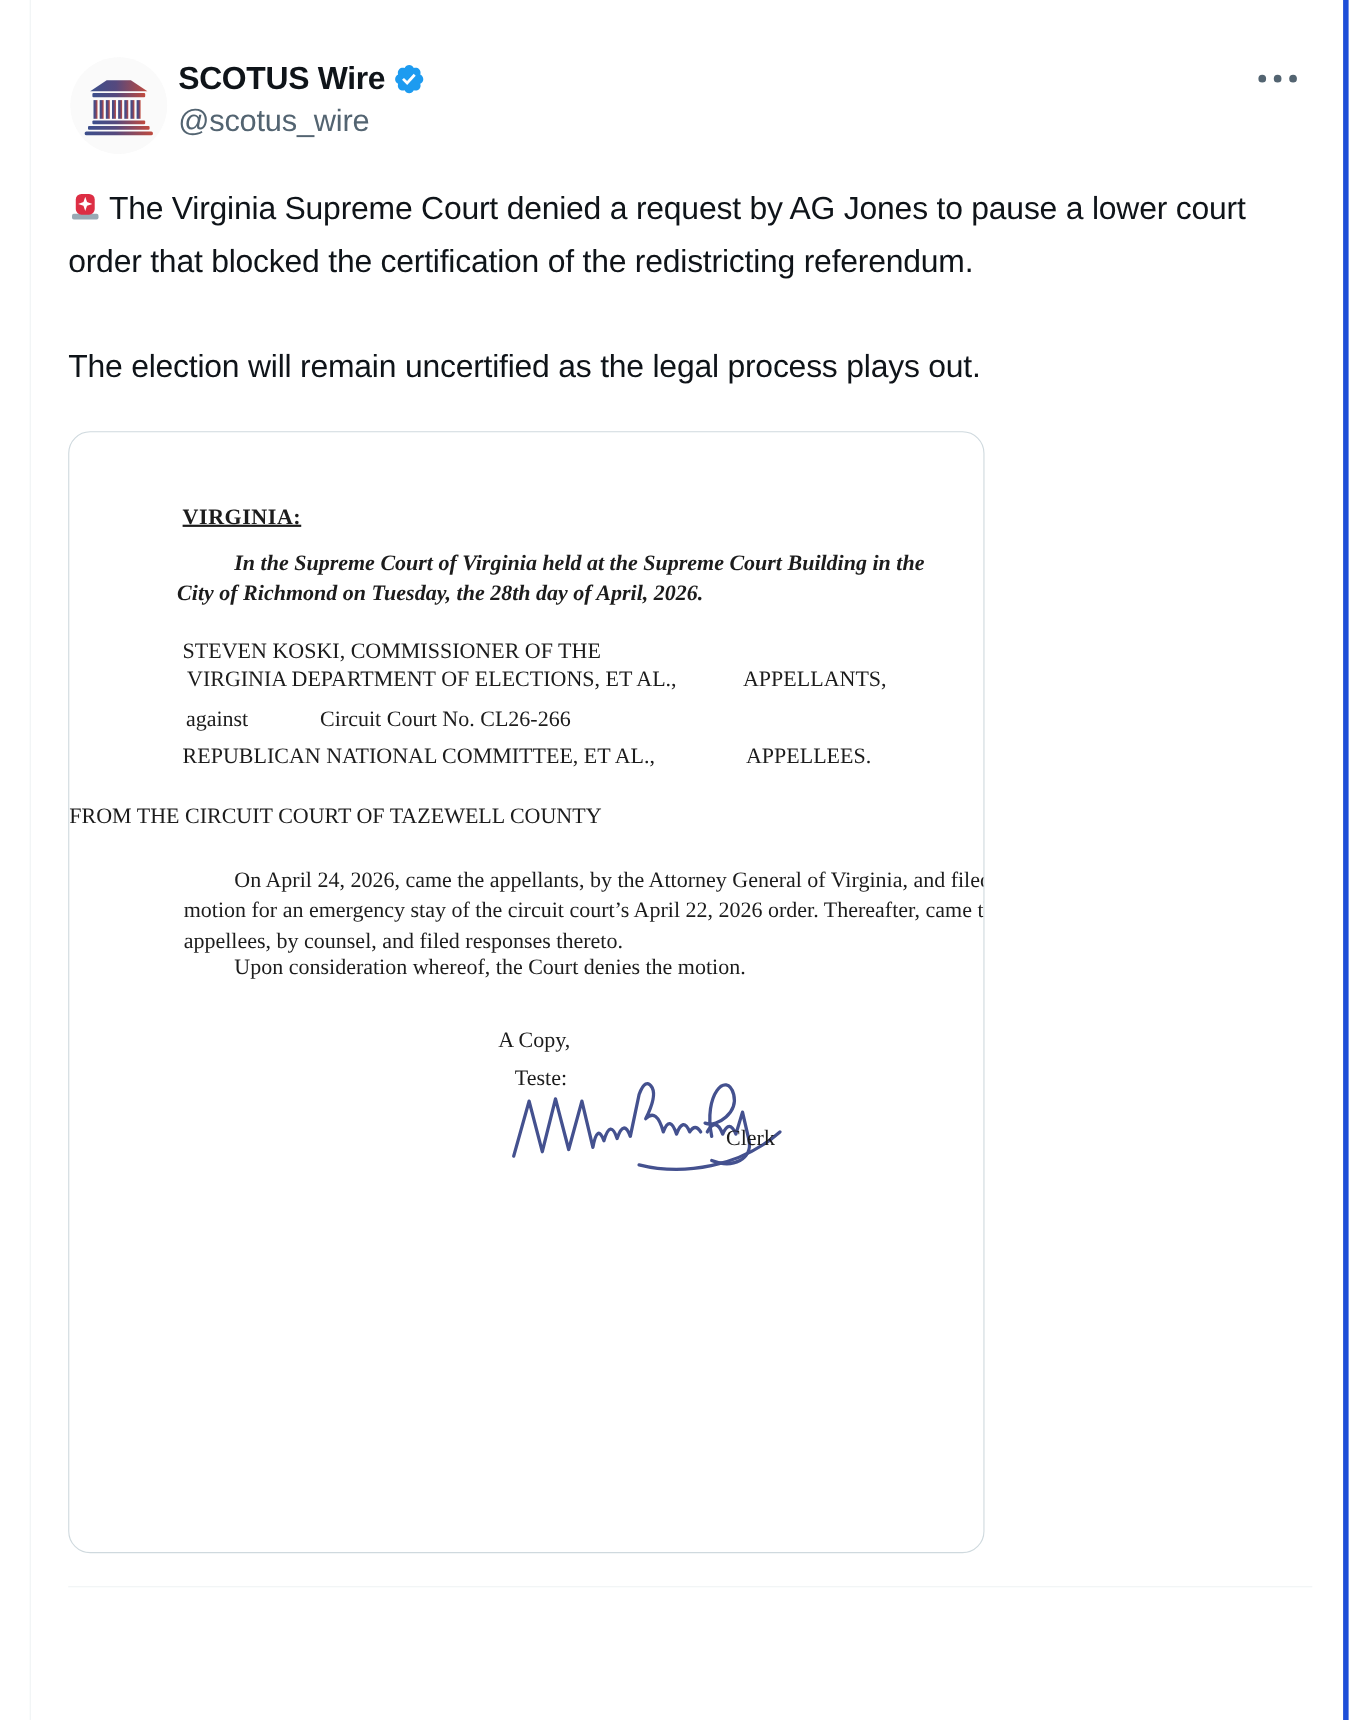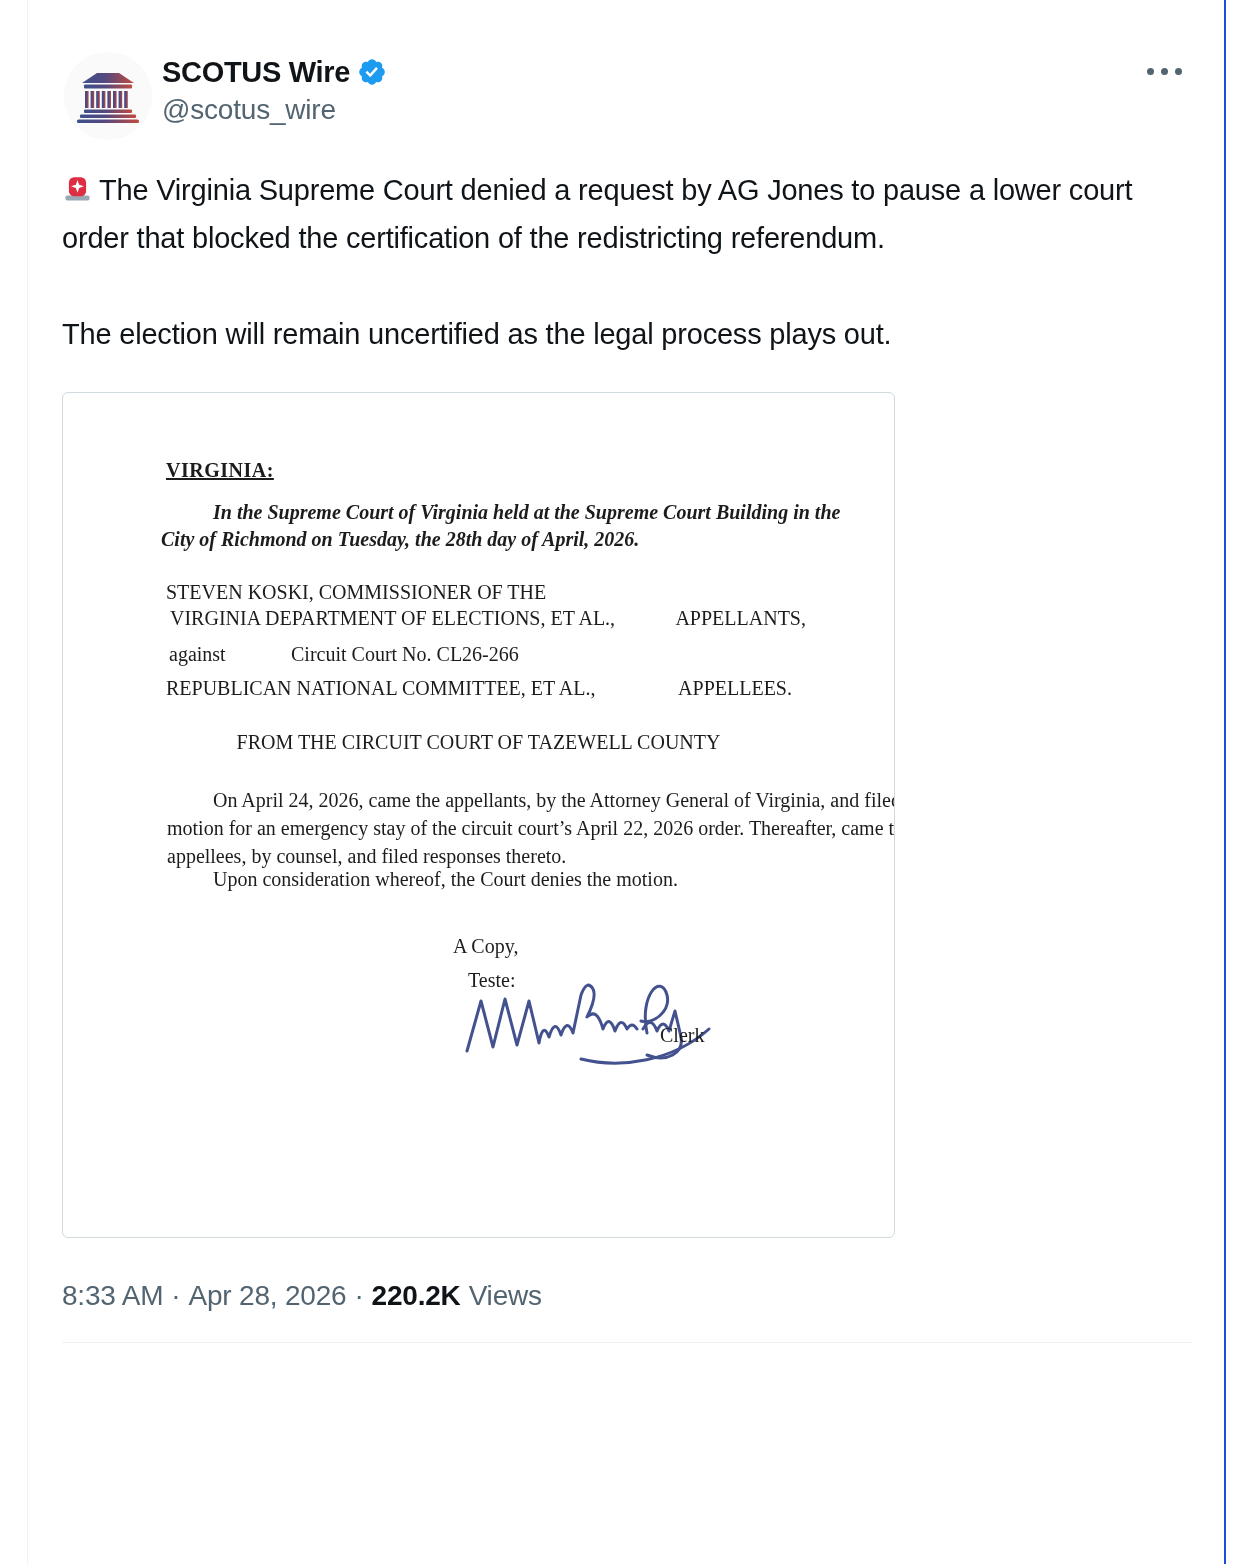--- a/index.html
+++ b/index.html
@@ -3,21 +3,21 @@
 <meta charset="utf-8">
 <style>
   * { box-sizing: border-box; }
   html,body { margin:0; padding:0; }
   body {
     width:1246px; height:1564px; background:#ffffff;
     font-family:"Liberation Sans", sans-serif; color:#0f1419; overflow:hidden;
   }
   .frame {
     margin-left:27px; width:1199px; height:1564px;
-    border-left:1px solid #eff3f4; border-right:2px solid #1d4ed8;
+    border-left:1px solid #eff3f4; border-right:5px solid #1d4ed8;
     padding:52px 32px 0 34px;
   }
   
   .tweet-header { display:flex; align-items:flex-start; }
   .avatar {
     width:88px; height:88px; border-radius:50%; background:#fafafa;
     flex:0 0 auto; margin-left:2px; overflow:hidden; cursor:pointer;
   }
   .author { margin-left:10px; padding-top:2px; }
   .name-row { display:flex; align-items:center; }
@@ -26,38 +26,38 @@
   .handle { font-size:28px; color:#536471; line-height:34px; margin-top:3px; letter-spacing:-0.2px; }
   .more { margin-left:auto; margin-top:10px; margin-right:4px; display:flex; gap:7px; cursor:pointer; padding:6px; }
   .more i { width:7px; height:7px; border-radius:50%; background:#536471; display:block; }
   
   .tweet-text { margin-top:26px; font-size:29px; line-height:48px; letter-spacing:-0.2px; max-width:1130px; }
   .tweet-text p { margin:0; }
   .tweet-text .p2 { margin-top:48px; }
   .siren { width:31px; height:31px; display:inline-block; vertical-align:-4px; margin-right:6px; }
   
   .doc-card {
-    margin-top:34px; width:833px; height:846px; background:#fff;
-    border:1px solid #cfd9de; border-radius:6px; position:relative; overflow:hidden; cursor:pointer;
+    margin-top:34px; width:833px; height:1020px; background:#fff;
+    border:1px solid #cfd9de; border-radius:20px; position:relative; overflow:hidden; cursor:pointer;
   }
   .doc-card .d {
     position:absolute; font-family:"Liberation Serif", serif; color:#1c1c1c;
     font-size:20px; white-space:nowrap;
   }
   .doc-heading { left:103px; top:66px; font-weight:700; font-size:22px; text-decoration:underline; letter-spacing:0.5px; }
   .doc-preamble { left:98px; top:106px; font-weight:700; font-style:italic; line-height:27px; }
   .doc-preamble .indent { padding-left:52px; display:block; }
   .pt1a { left:103px; top:188px; }
   .pt1b { left:107px; top:214px; }
   .lbl-appellants { right:88px; top:214px; }
   .vs { left:106px; top:250px; }
   .case-no { left:200px; top:250px;margin-left:28px; }
   .pt2 { left:103px; top:284px; }
   .lbl-appellees { right:102px; top:284px; }
-  .from-line { left:0; right:0; top:338px; text-align:center; }
+  .from-line { left:0; right:0; top:338px; text-align:left; }
   .doc-par { left:104px; top:393px; line-height:28px; }
   .doc-par .indent, .ruling-in { padding-left:46px; display:block; }
   .ruling { left:104px; top:475px; }
   .a-copy { left:390px; top:542px; }
   .teste { left:405px; top:576px; }
   .signature { position:absolute; left:398px; top:578px; width:262px; height:102px; }
   .clerk { left:597px; top:631px; font-size:18px; }
   
   .tweet-footer { margin-top:42px; font-size:28px; color:#536471; letter-spacing:-0.2px; }
   .tweet-footer .sep { margin:0 8px; }
@@ -158,19 +158,16 @@
         <g fill="none" stroke="#44518f" stroke-width="3" stroke-linecap="round" stroke-linejoin="round">
           <path d="M6 80 L20 30 L32 76 L44 28 L56 74 L68 30 L78 72 Q82 50 88 66 Q94 46 100 64 Q106 46 112 62 L120 24 Q126 8 132 18 Q136 26 126 46 Q136 36 142 58 Q148 42 154 60 Q160 44 166 58 Q171 50 176 58"></path>
           <path d="M186 62 C178 24 200 2 206 24 C210 40 192 54 180 50"></path>
           <path d="M182 58 Q190 44 196 60 Q202 46 208 60 L214 40 L220 66 C223 82 206 92 186 84"></path>
           <path d="M120 88 C160 98 212 90 248 58"></path>
         </g>
       </svg>
       <div class="d clerk">Clerk</div>
     </figure>
 
-    <footer class="tweet-footer">
-      <span class="timestamp">8:33 AM</span><span class="sep">·</span><span class="timestamp">Apr 28, 2026</span><span class="sep">·</span><span class="views-count">220.2K</span><span>Views</span>
-    </footer>
 
     <div class="divider"></div>
   </article>
 </div>
 
 </body></html>

